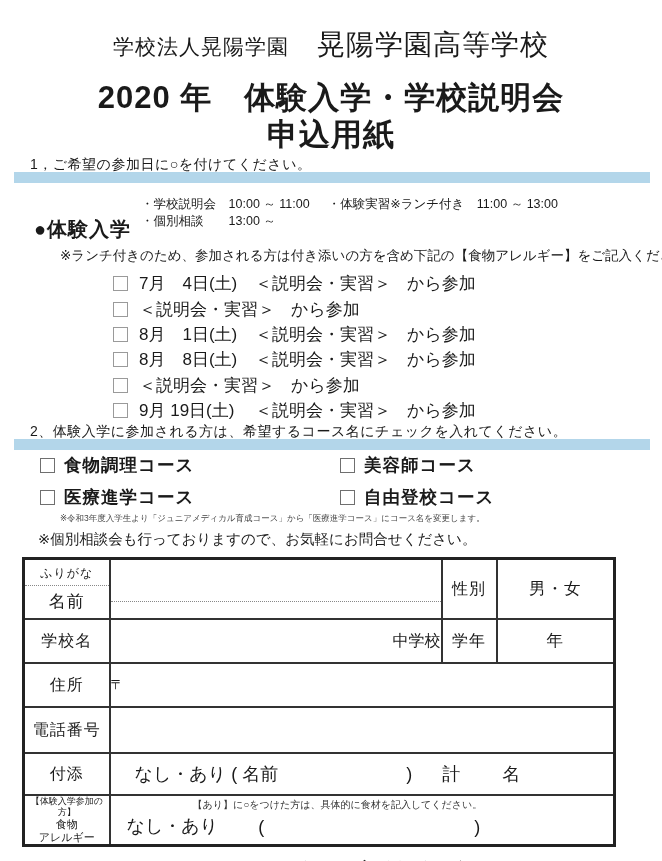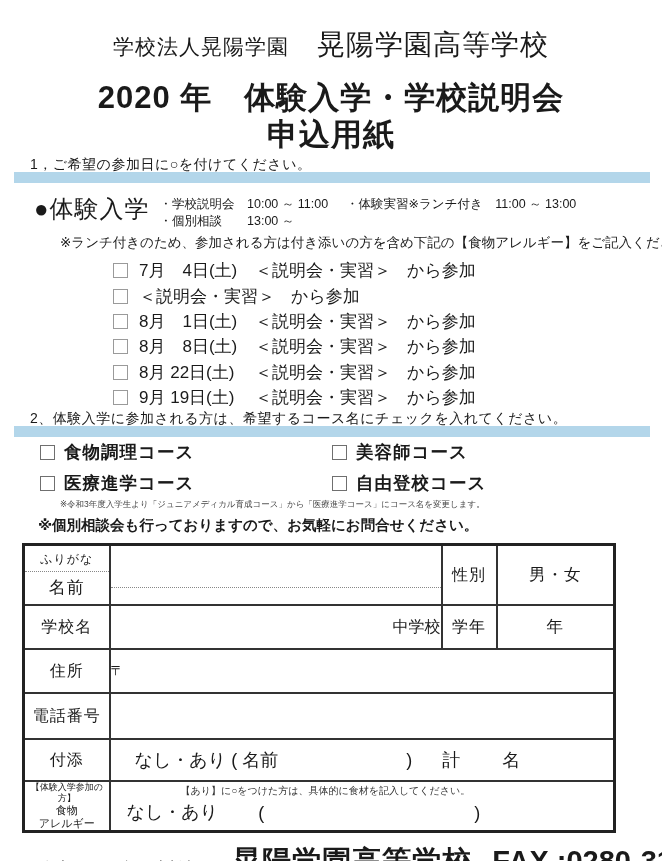--- a/index.html
+++ b/index.html
@@ -12,37 +12,37 @@
   .org-line{text-align:center;margin-top:26px;white-space:nowrap;}
   .org-name{font-size:21px;letter-spacing:1px;}
   .school-name-top{font-size:28px;margin-left:28px;letter-spacing:1px;}
   .main-title{text-align:center;font-weight:bold;font-size:31px;line-height:37px;margin-top:15px;letter-spacing:1px;}
   
   .sec-heading{position:relative;margin-left:14px;margin-right:10px;height:27px;}
   .sec-bar{position:absolute;left:0;right:2px;bottom:0;height:11px;background:#b3d6ea;}
   .sec-text{position:relative;z-index:1;font-size:14px;padding-left:16px;white-space:nowrap;letter-spacing:0.5px;}
   
   .program{display:flex;margin:10px 0 0 34px;align-items:flex-start;}
-  .program-label{font-size:24px;font-weight:normal;letter-spacing:1px;}
+  .program-label{font-size:20px;font-weight:bold;letter-spacing:1px;margin-top:23px;}
   .sched{margin-left:10px;font-size:12.5px;line-height:17px;padding-top:3px;white-space:nowrap;}
   .sched-gap{display:inline-block;width:18px;}
   .lunch-note{margin:4px 0 0 60px;font-size:13.5px;white-space:nowrap;}
   
   .date-list{margin:6px 0 0 113px;}
   .date-row{display:flex;align-items:center;height:25.4px;font-size:17px;white-space:nowrap;}
   .cb{width:13px;height:13px;border:1.5px solid #9a9a9a;background:#fff;margin-right:11px;flex:0 0 auto;}
   .cb.dark{border-color:#6f6f6f;}
   .d-label{width:116px;}
   .d-session{width:152px;}
   
-  .courses{margin:3px 0 0 40px;display:grid;grid-template-columns:292px auto;row-gap:7px;}
+  .courses{margin:3px 0 0 40px;display:grid;grid-template-columns:292px auto;row-gap:7px;gap:8px;}
   .course{display:flex;align-items:center;font-size:17.5px;font-weight:600;letter-spacing:1px;}
   .course .cb{margin-right:9px;}
   .rename-note{margin:4px 0 0 60px;font-size:8.5px;color:#444;white-space:nowrap;}
-  .consult-note{margin:5px 0 0 38px;font-size:14.5px;white-space:nowrap;font-weight:bold;}
+  .consult-note{margin:5px 0 0 38px;font-size:14.5px;white-space:nowrap;}
   
   table.form{border-collapse:collapse;table-layout:fixed;margin:8px 0 0 22px;width:591px;border:3px solid #222;}
   table.form td{border:2px solid #333;padding:0;vertical-align:middle;}
   td.lbl{text-align:center;font-size:16px;letter-spacing:1px;}
   .furi-row td{height:58px;}
   .furi-cell{padding:0;}
   .furi-top{height:24px;font-size:12px;text-align:center;line-height:24px;border-bottom:1.5px dotted #888;letter-spacing:1px;}
   .furi-bottom{height:32px;font-size:17px;text-align:center;line-height:32px;letter-spacing:1px;}
   .furi-line{height:24px;border-bottom:1.5px dotted #888;}
   .row-mid td{height:42px;}
@@ -53,21 +53,21 @@
   .cell-school{ text-align:right;padding-right:10px;font-size:16px;}
   .cell-center{text-align:center;font-size:16.5px;letter-spacing:1px;}
   .cell-addr{vertical-align:top;padding:3px 0 0 10px;font-size:13px;}
   .escort-flex{display:flex;align-items:center;font-size:18px;padding-left:24px;white-space:nowrap;}
   .esc-sp1{display:inline-block;width:128px;}
   .esc-sp2{display:inline-block;width:30px;}
   .esc-sp3{display:inline-block;width:42px;}
   .allergy-lbl{font-size:9px;line-height:11px;text-align:center;letter-spacing:0;}
   .allergy-lbl .l2{font-size:11px;line-height:13px;}
   .allergy-cell{position:relative;}
-  .allergy-note{position:absolute;top:2px;left:70px;font-size:10px;color:#333;white-space:nowrap;}
+  .allergy-note{position:absolute;top:2px;left:82px;font-size:10px;color:#333;white-space:nowrap;}
   .allergy-flex{display:flex;align-items:flex-end;font-size:18px;padding:14px 0 2px 16px;white-space:nowrap;}
   .alg-sp1{display:inline-block;width:40px;}
   .alg-sp2{display:inline-block;width:210px;}
   
   .fax-line{display:flex;align-items:baseline;margin:9px 0 0 28px;white-space:nowrap;}
   .fax-lead{font-size:14.5px;}
   .fax-school{font-size:29px;font-weight:bold;margin-left:6px;letter-spacing:1px;}
   .fax-number{font-size:29px;font-weight:bold;margin-left:20px;}
 </style>
 </head>
@@ -118,21 +118,20 @@
     <span>から参加</span>
   </div>
   <div class="date-row">
     <span class="cb"></span>
     <span class="d-label">8月　8日(土)</span>
     <span class="d-session">＜説明会・実習＞</span>
     <span>から参加</span>
   </div>
   <div class="date-row">
     <span class="cb"></span>
-    <span class="d-label">8月 22日(土)</span>
     <span class="d-session">＜説明会・実習＞</span>
     <span>から参加</span>
   </div>
   <div class="date-row">
     <span class="cb"></span>
     <span class="d-label">9月 19日(土)</span>
     <span class="d-session">＜説明会・実習＞</span>
     <span>から参加</span>
   </div>
 </div>

